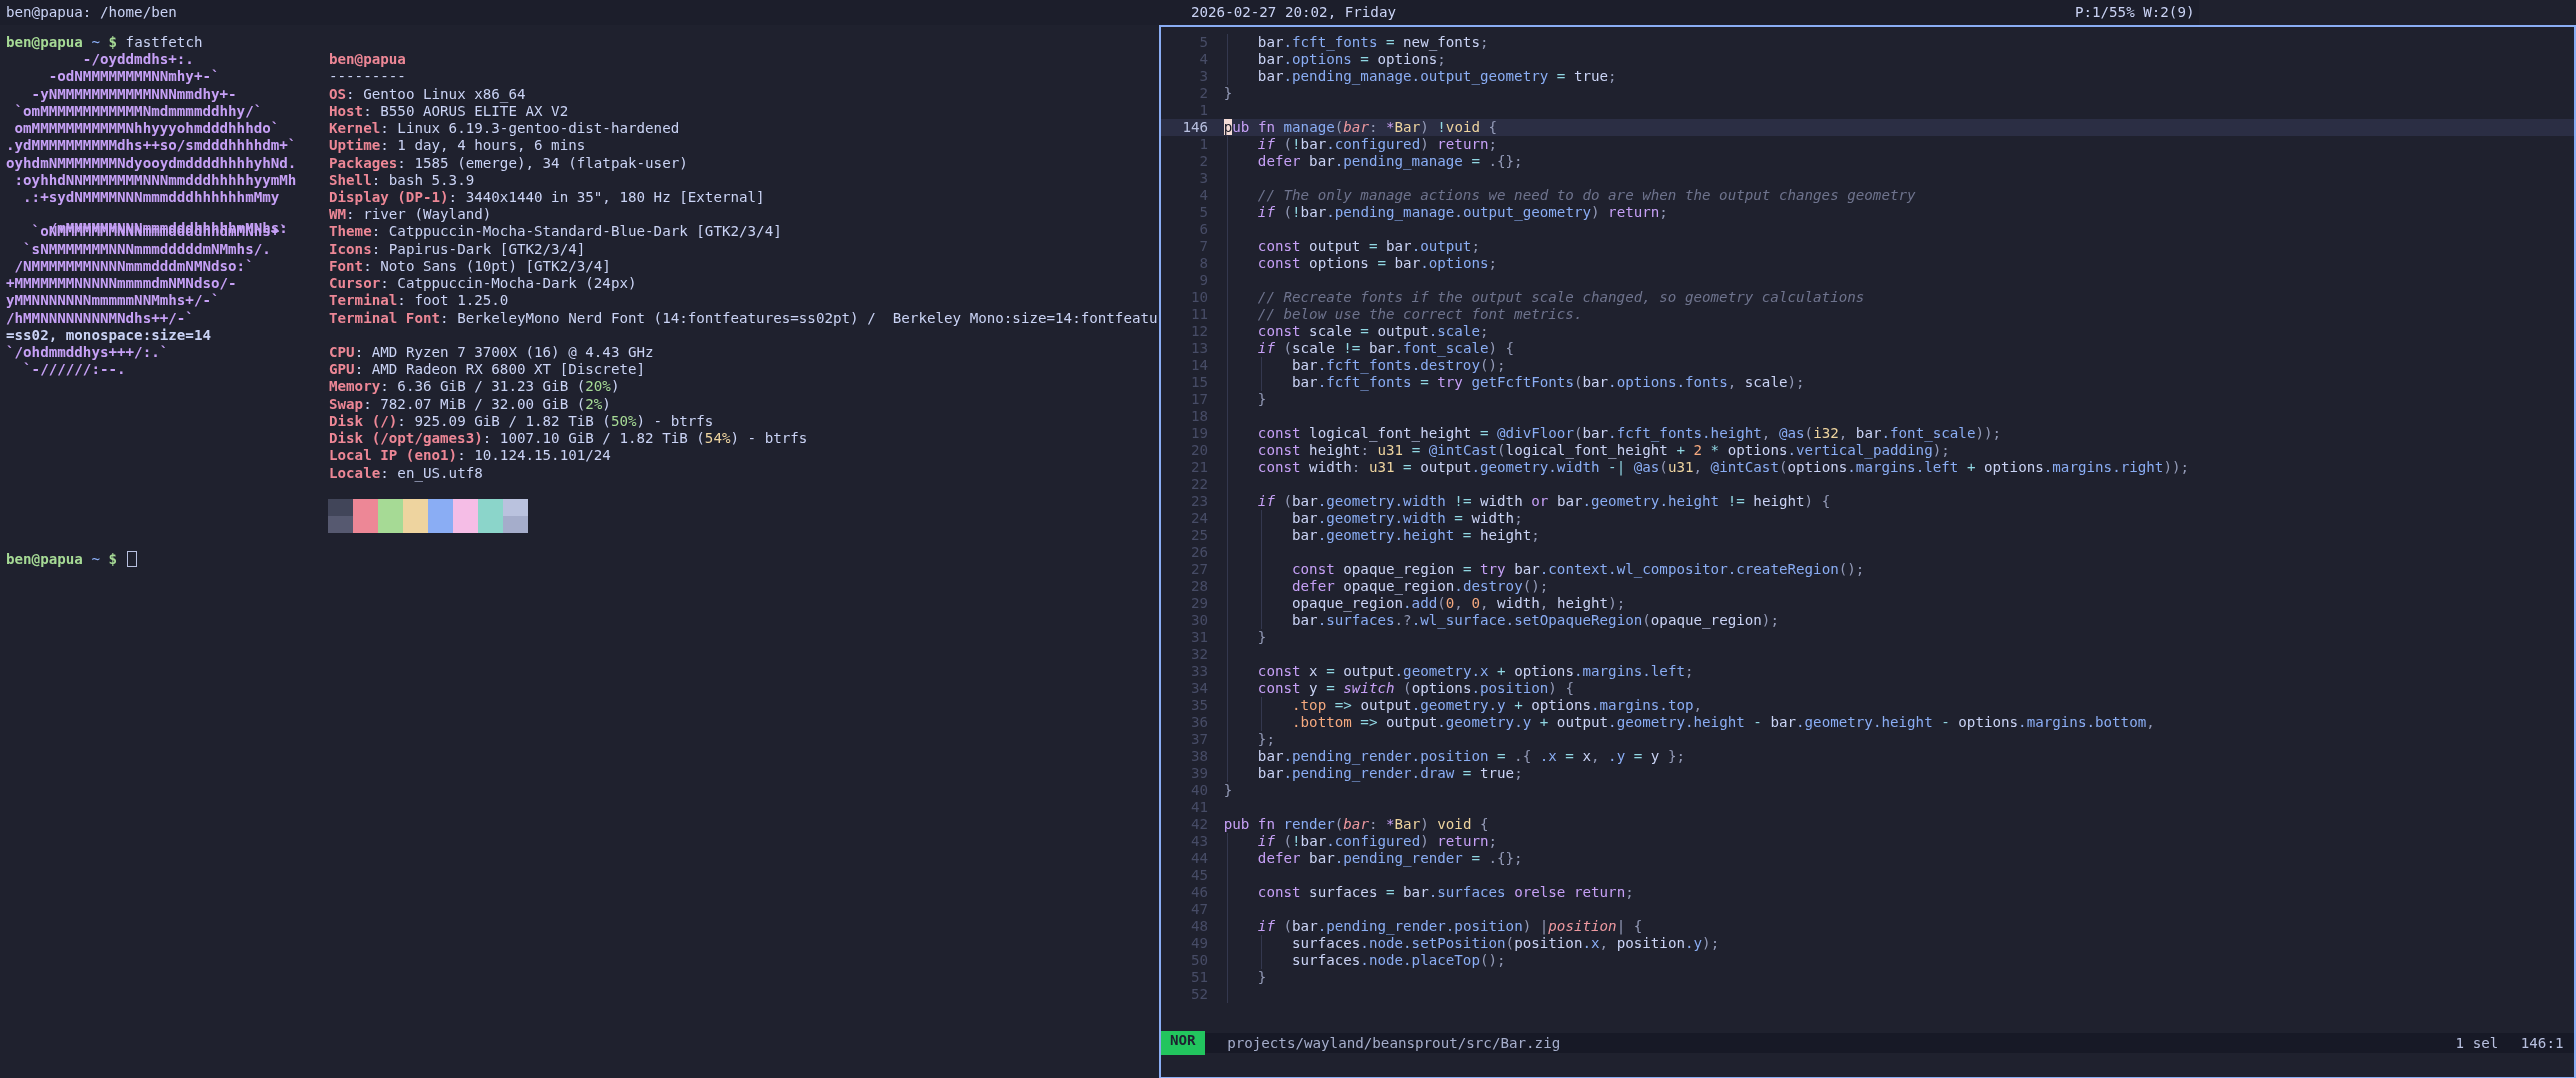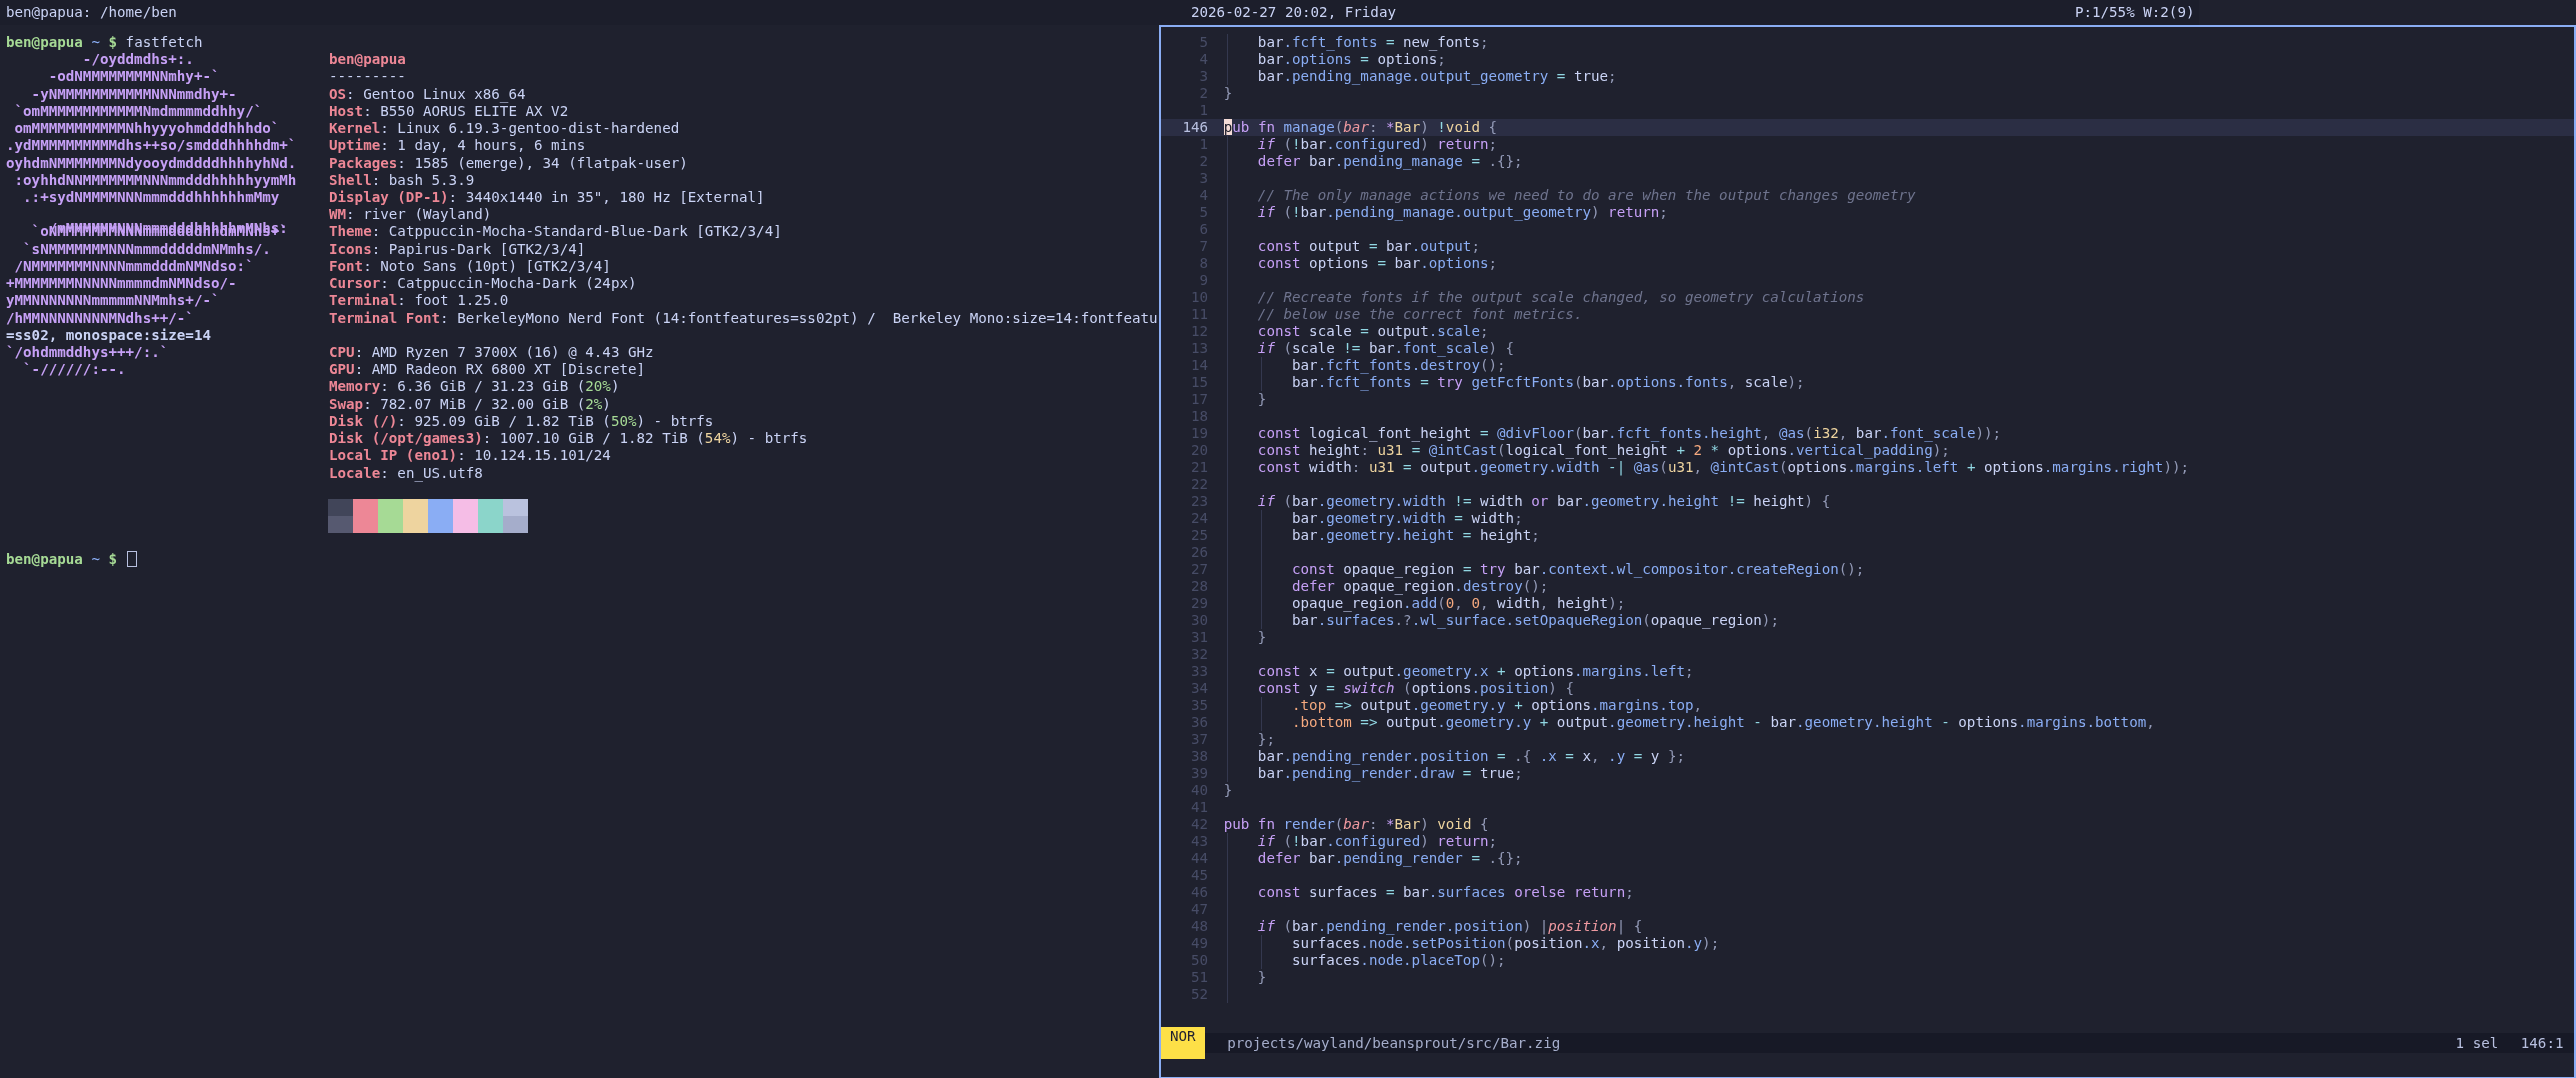--- a/index.html
+++ b/index.html
@@ -25,21 +25,21 @@
           background:#1f212e;border:2.2px solid #8aadf4;overflow:hidden;}
   #code{position:absolute;left:0;top:6.7px;width:100%;}
   .crow{position:relative;display:flex;height:17px;line-height:17px;white-space:pre;}
   .crow.cur{background:#2b2e44;}
   .gut{flex:none;width:47px;text-align:right;color:#474c66;}
   .crow.cur .gut{color:#b8c0e0;}
   .codetext{margin-left:15.7px;}
   .guide{position:absolute;top:0;width:0.7px;height:17px;background:#34384f;}
   #statusline{position:absolute;left:0;top:1006px;width:100%;height:19.5px;background:#171926;
               display:flex;align-items:center;color:#b8c0e0;}
-  #mode{background:#fde047;color:#1e2030;font-weight:normal;padding:0 9px;height:32px;line-height:19.5px;flex:none;}
+  #mode{background:#22c55e;color:#1e2030;font-weight:bold;padding:0 9px;height:24px;line-height:19.5px;flex:none;}
   #path{margin-left:22.5px;color:#a5adcb;}
   #sel{margin-left:auto;}
   #pos{margin-left:22.5px;margin-right:10.5px;}
   
   .s-w{color:#cad3f5;}
   .s-k{color:#c6a0f6;}
   .s-ki{color:#c6a0f6;font-style:italic;}
   .s-f{color:#8aadf4;}
   .s-t{color:#eed49f;}
   .s-p{color:#ee99a0;font-style:italic;}

